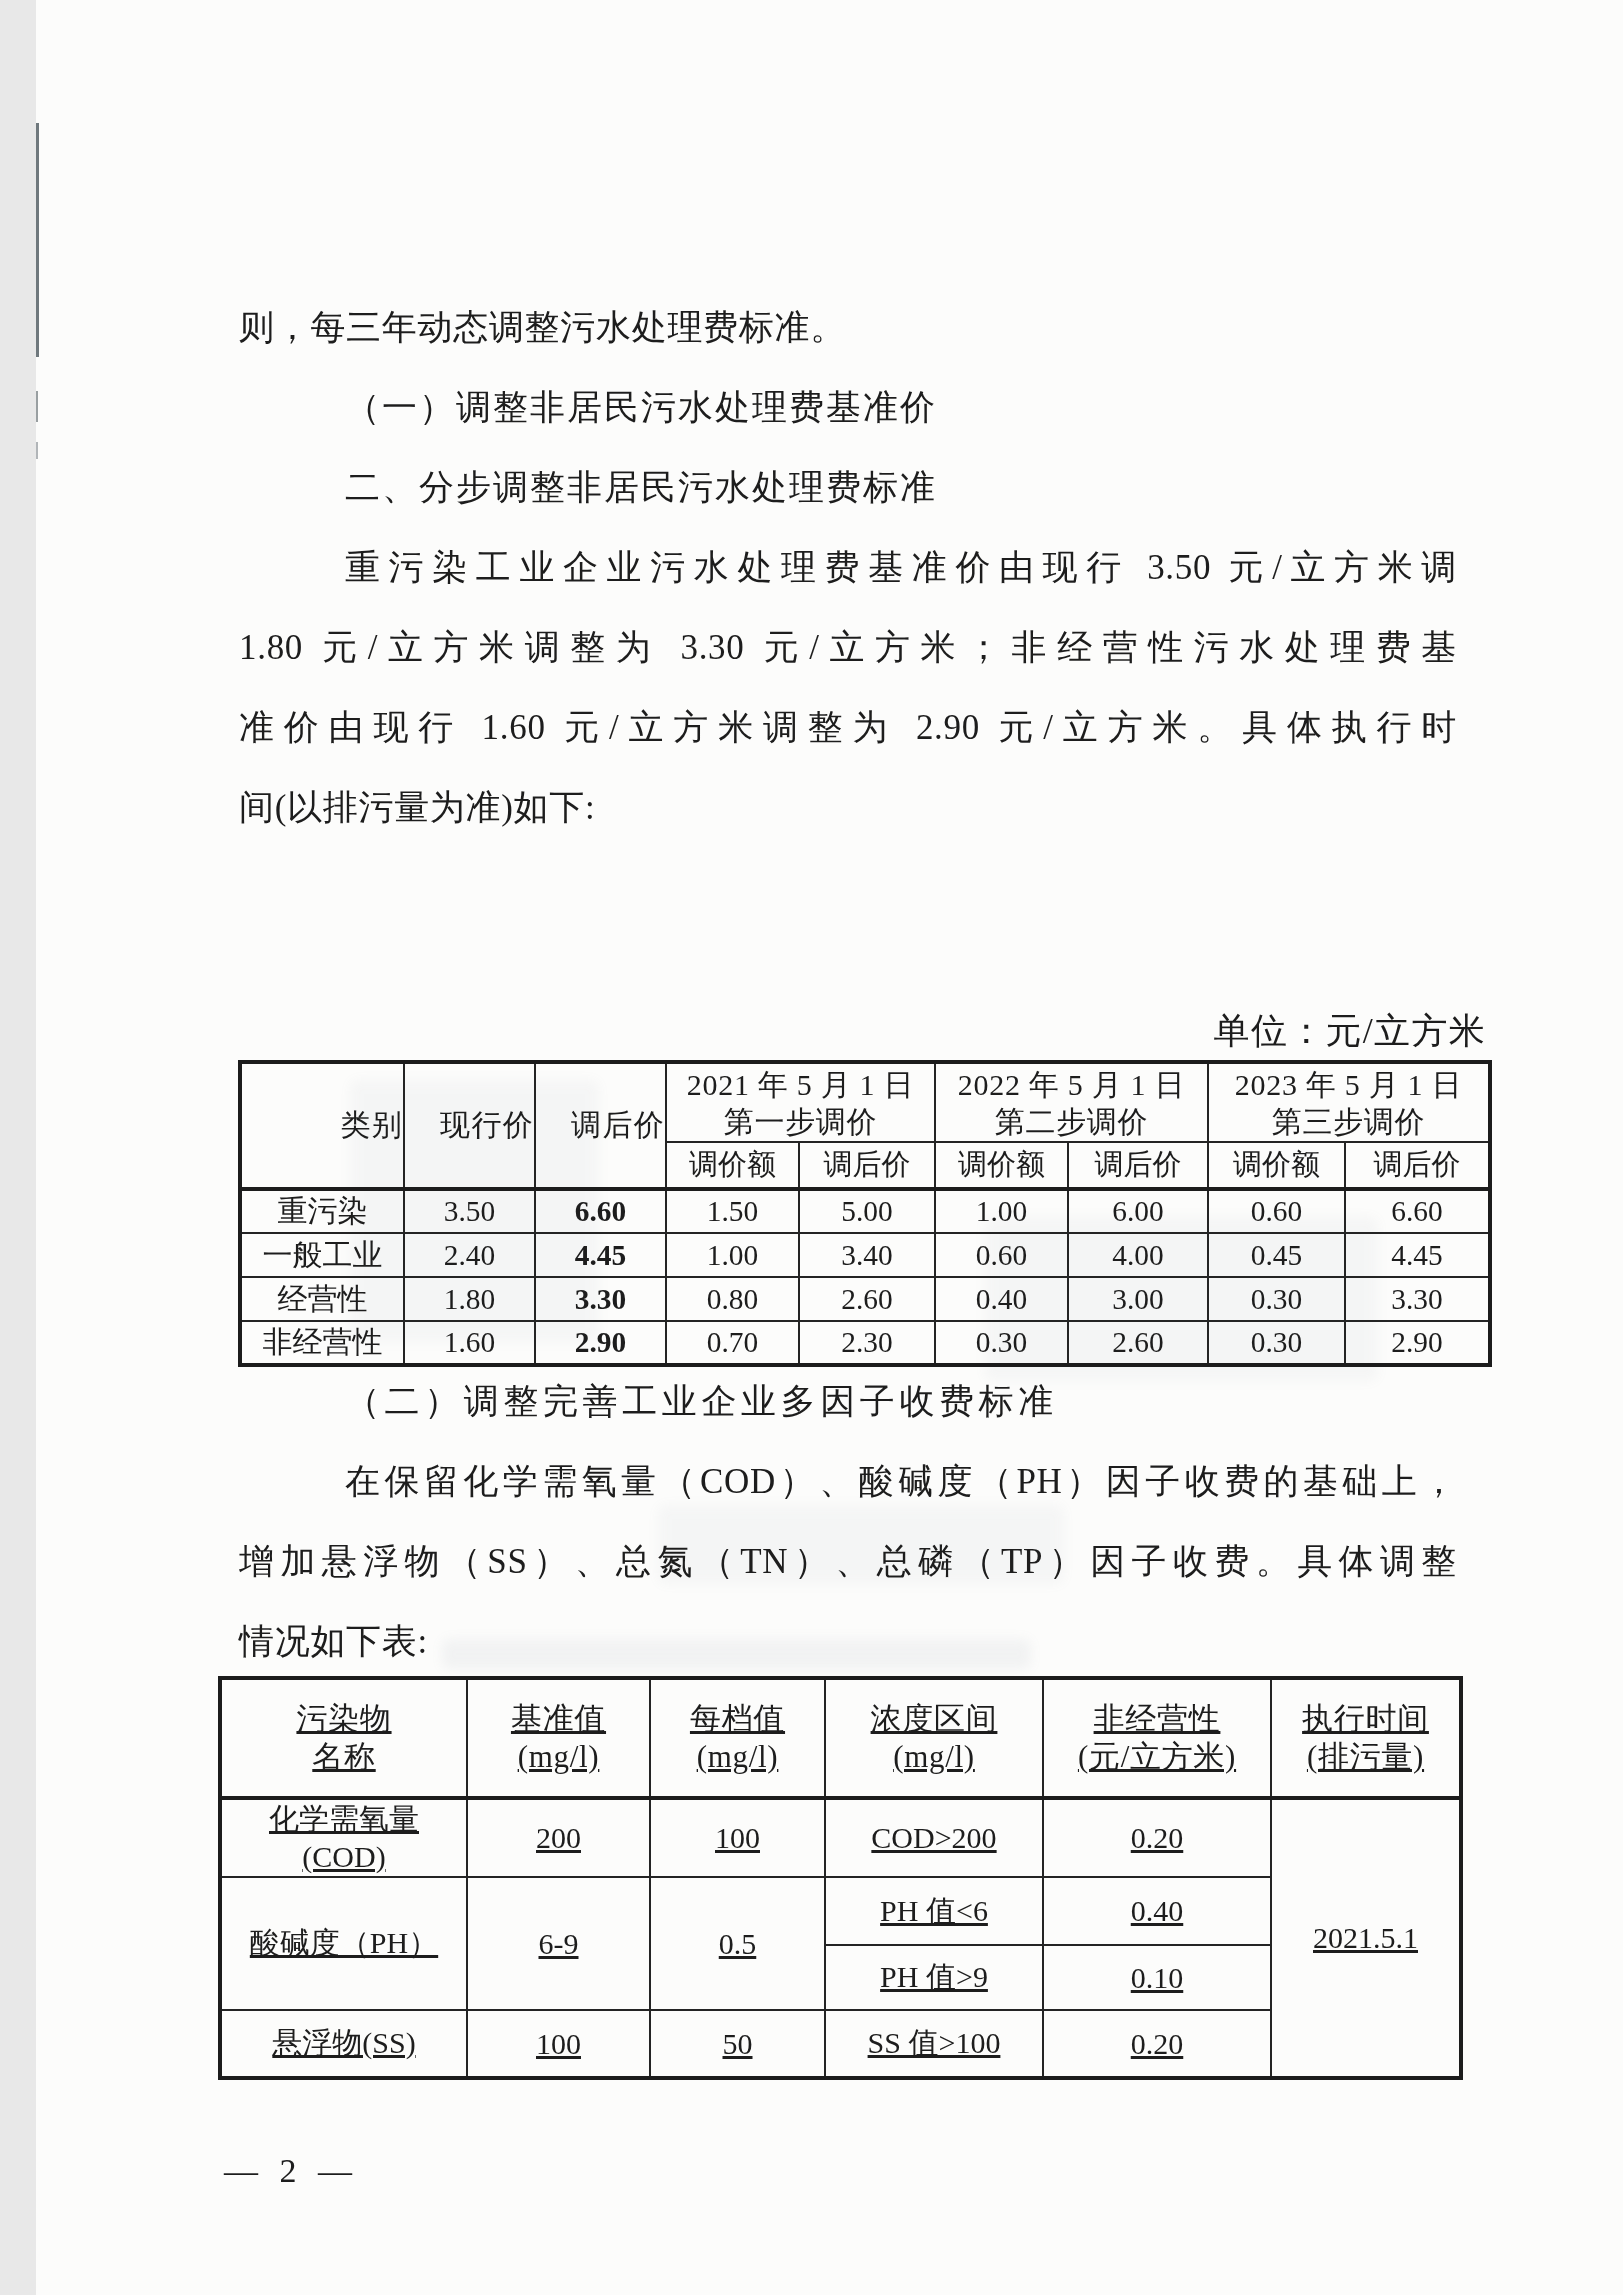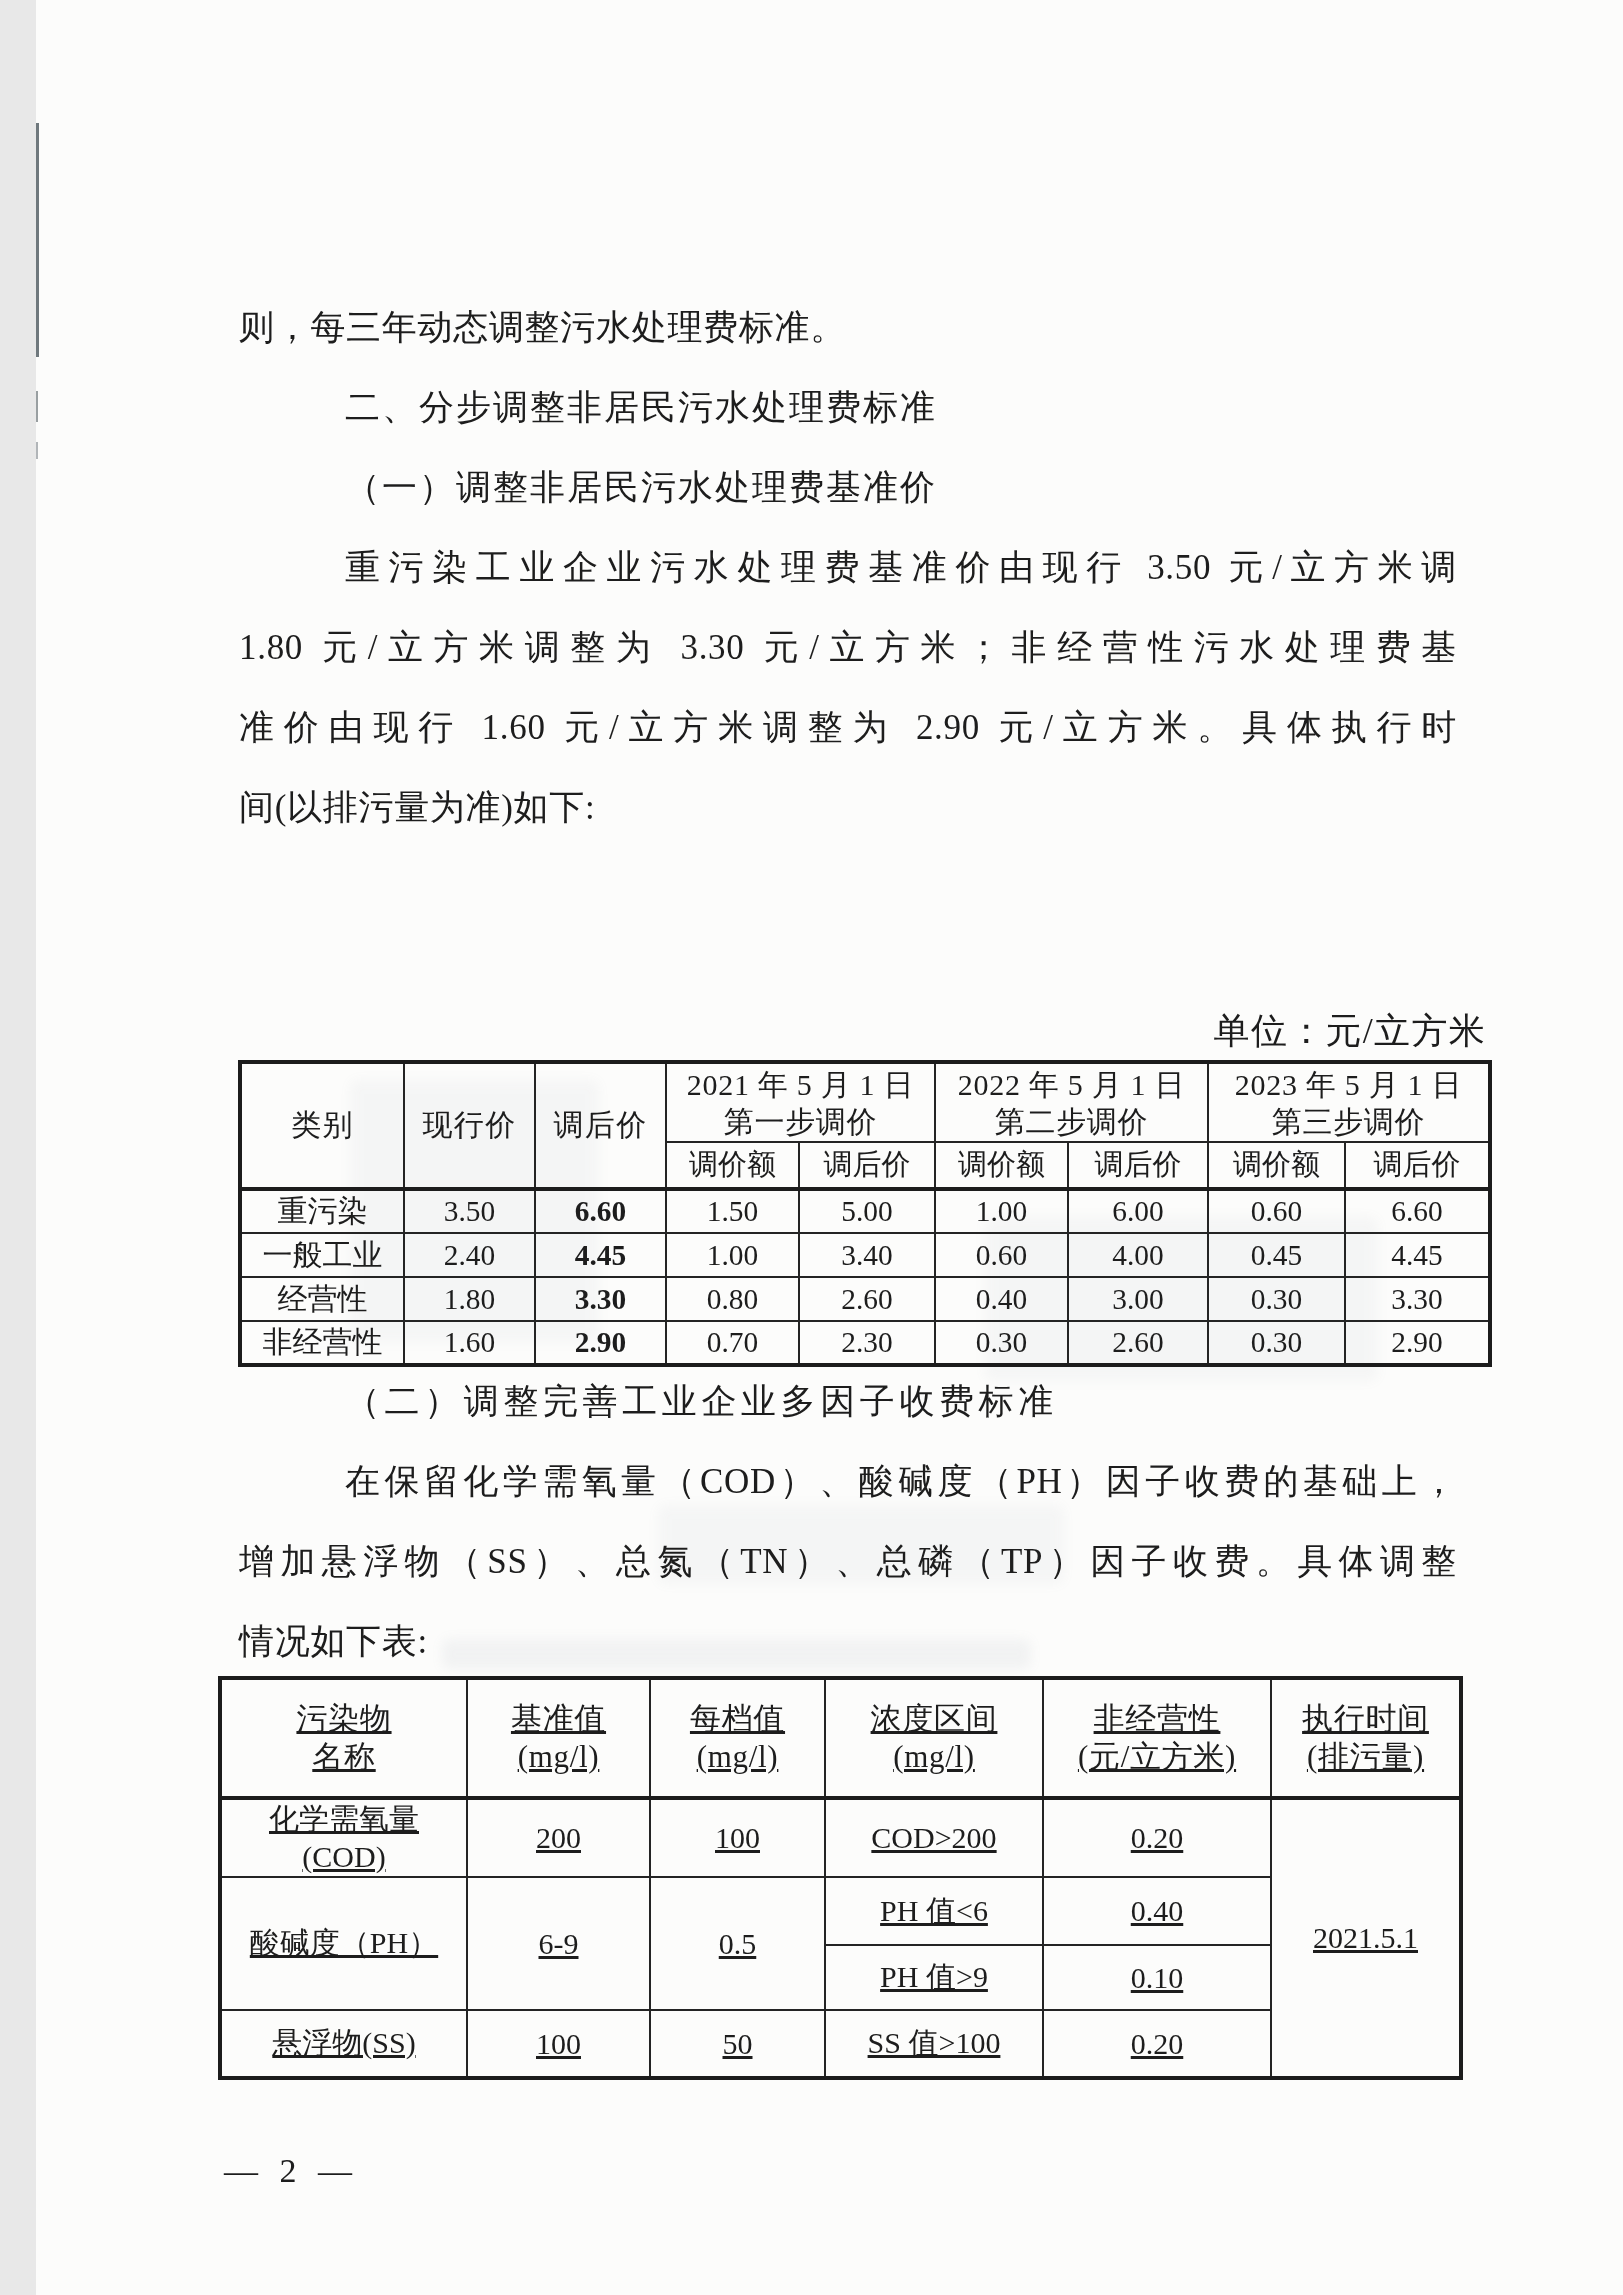--- a/index.html
+++ b/index.html
@@ -35,21 +35,21 @@
   table{border-collapse:collapse;table-layout:fixed;position:absolute;}
   td{
     border:2px solid #242424;
     text-align:center;vertical-align:middle;
     padding:0;font-size:29.4px;color:#1d1d1d;
   }
   .t1{left:202px;top:1060px;width:1250px;border:4.6px solid #1c1c1c;}
   .t1-h1{height:80px;}
   .t1-h2{height:47px;}
   .t1-h1 td .l{display:block;line-height:37px;font-size:30px;letter-spacing:0.7px;}
-  .t1-h1 td[rowspan]{font-size:30px;letter-spacing:1.3px;border-bottom:4.6px solid #1c1c1c;}
+  .t1-h1 td[rowspan]{font-size:30px;letter-spacing:1.3px;border-bottom:4.6px solid #1c1c1c;text-align:right;}
   .t1-h2 td{font-size:29px;border-bottom:4.6px solid #1c1c1c;}
   .t1-r{height:44px;}
   .t1-r td:first-child{font-size:30px;}
   .t1-r td.bold{font-weight:700;}
   .t2{left:182px;top:1676px;width:1241px;border:4.6px solid #1c1c1c;text-decoration:underline;}
   .t2-h{height:120px;}
   .t2-h td{border-bottom:4.6px solid #1c1c1c;}
   .t2-h td .l{display:block;line-height:38px;font-size:31px;letter-spacing:0.7px;}
   .t2 td .l{display:block;line-height:38px;}
   .t2-r1{height:76px;}
@@ -81,22 +81,22 @@
   <div class="artifact edge-line"></div>
   <div class="artifact edge-tick1"></div>
   <div class="artifact edge-tick2"></div>
   <div class="smudge sm1"></div>
   <div class="smudge sm2"></div>
   <div class="smudge sm3"></div>
   <div class="smudge sm4"></div>
 
   <div class="textblock" id="tb1">
     <div class="line">则，每三年动态调整污水处理费标准。</div>
+    <div class="line indent ls2">（一）调整非居民污水处理费基准价</div>
     <div class="line indent ls2">二、分步调整非居民污水处理费标准</div>
-    <div class="line indent ls2">（一）调整非居民污水处理费基准价</div>
     <div class="line indent stretch">重污染工业企业污水处理费基准价由现行 3.50 元/立方米调</div>
     <div class="line stretch">1.80 元/立方米调整为 3.30 元/立方米；非经营性污水处理费基</div>
     <div class="line stretch">准价由现行 1.60 元/立方米调整为 2.90 元/立方米。具体执行时</div>
     <div class="line">间(以排污量为准)如下:</div>
   </div>
 
   <div class="unit-label">单位：元/立方米</div>
 
   <table class="t1">
     <colgroup>

